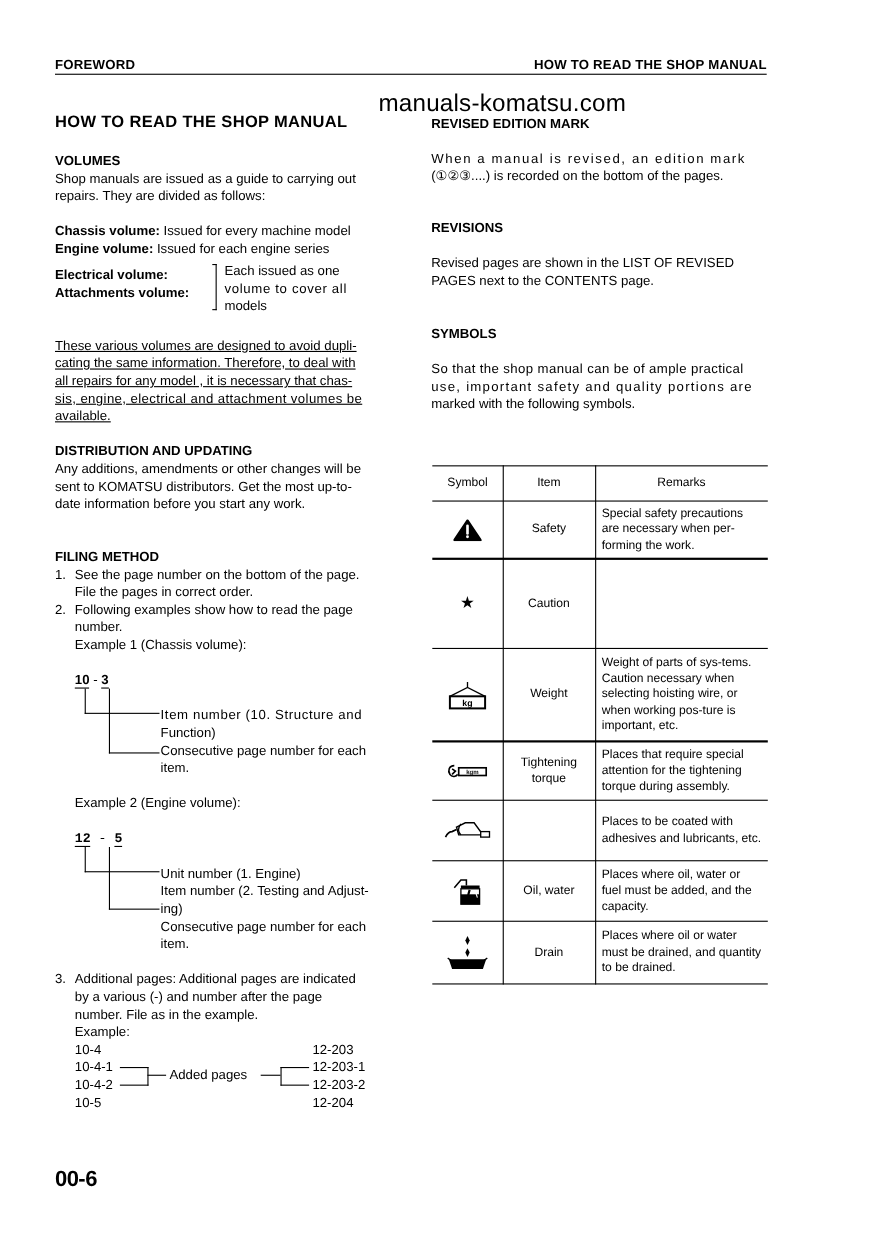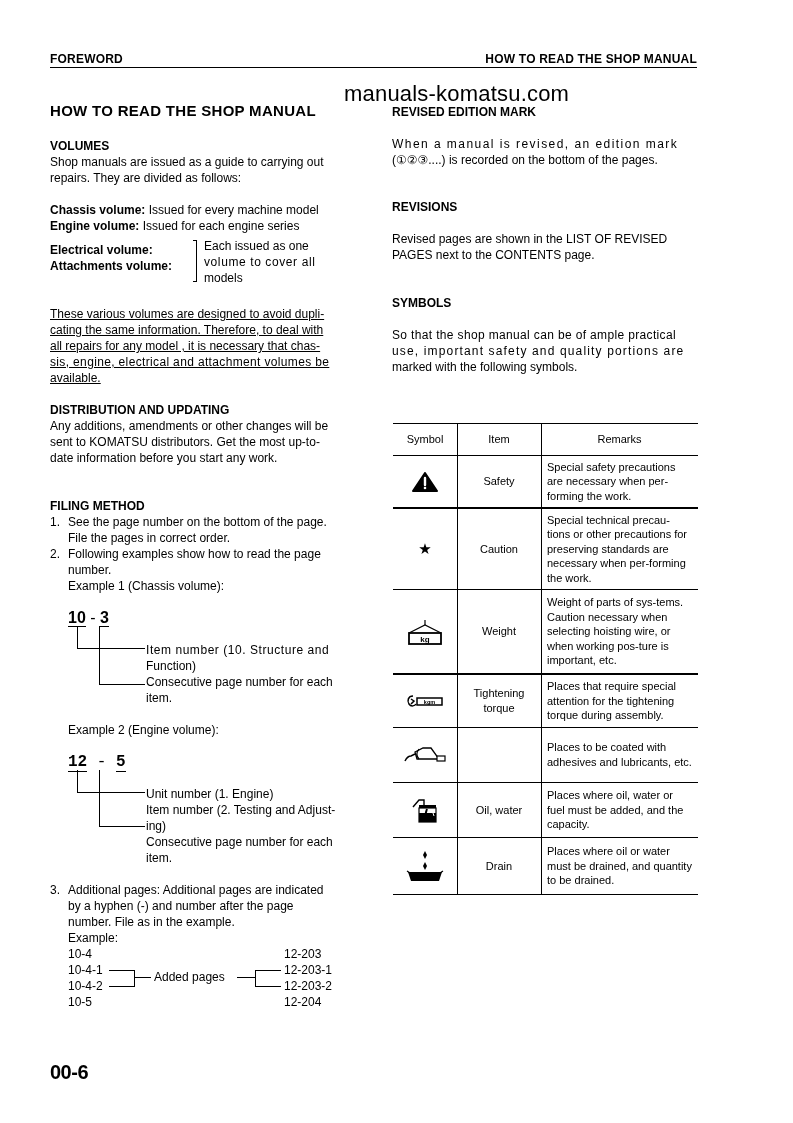--- a/index.html
+++ b/index.html
@@ -19,21 +19,21 @@
   
   .tbl { position: absolute; left: 393px; top: 423px; width: 305px; }
   .tbl-row { position: absolute; left: 0; width: 305px; }
   .cell { position: absolute; top: 0; bottom: 0; display: flex; align-items: center; }
   .c-sym { left: 0; width: 64px; justify-content: center; }
   .c-item { left: 64px; width: 84px; justify-content: center; text-align: center; font-size: 11px; line-height: 15px; }
   .c-rem { left: 154px; width: 145px; font-size: 11px; line-height: 14.6px; }
   .vline { position: absolute; width: 1px; background: #000; }
   .hline-thin { position: absolute; left: 0; width: 305px; height: 1px; background: #000; }
   .hline-thick { position: absolute; left: 0; width: 305px; height: 2px; background: #000; }
-  .ex-num { font-weight: bold; font-size: 16px; }
+  .ex-num { font-weight: bold; font-size: 12px; }
   .ex-num span { border-bottom: 1px solid #000; }
 </style>
 </head>
 <body>
 
 <div class="abs hdr" style="left:50px;">FOREWORD</div>
 <div class="abs hdr" style="right:96px;">HOW TO READ THE SHOP MANUAL</div>
 <div class="rule"></div>
 
 <div class="abs watermark" style="left:344px; top:86px;">manuals-komatsu.com</div>
@@ -93,21 +93,21 @@
 <div class="line" style="left:99px; top:770px; width:1px; height:57px;"></div>
 <div class="line" style="left:99px; top:826px; width:46px; height:1px;"></div>
 <div class="abs p" style="left:146px; top:786px;">Unit number (1. Engine)</div>
 <div class="abs p" style="left:146px; top:802px;">Item number (2. Testing and Adjust-</div>
 <div class="abs p" style="left:146px; top:818px;">ing)</div>
 <div class="abs p" style="left:146px; top:834px;">Consecutive page number for each</div>
 <div class="abs p" style="left:146px; top:850px;">item.</div>
 
 <div class="abs p" style="left:50px; top:882px;">3.</div>
 <div class="abs p" style="left:68px; top:882px;">Additional pages:  Additional pages are indicated</div>
-<div class="abs p" style="left:68px; top:898px;">by a hyphen (-) and number after the page</div>
+<div class="abs p" style="left:68px; top:898px;">by a various (-) and number after the page</div>
 <div class="abs p" style="left:68px; top:914px;">number.  File as in the example.</div>
 <div class="abs p" style="left:68px; top:930px;">Example:</div>
 
 <div class="abs p" style="left:68px; top:946px;">10-4</div>
 <div class="abs p" style="left:68px; top:962px;">10-4-1</div>
 <div class="abs p" style="left:68px; top:978px;">10-4-2</div>
 <div class="abs p" style="left:68px; top:994px;">10-5</div>
 
 <div class="line" style="left:109px; top:970px; width:26px; height:1px;"></div>
 <div class="line" style="left:109px; top:986px; width:26px; height:1px;"></div>
@@ -158,21 +158,20 @@
         </svg>
     </div>
     <div class="cell c-item">Safety</div>
     <div class="cell c-rem">Special safety precautions are necessary when per-forming the work.</div>
   </div>
   <div class="hline-thick" style="top:84px;"></div>
 
   <div class="tbl-row" style="top:86px; height:80px;">
     <div class="cell c-sym" style="font-size:15px;">★</div>
     <div class="cell c-item">Caution</div>
-    <div class="cell c-rem">Special technical precau-tions or other precautions for preserving standards are necessary when per-forming the work.</div>
   </div>
   <div class="hline-thin" style="top:166px;"></div>
 
   <div class="tbl-row" style="top:167px; height:83px;">
     <div class="cell c-sym">
       <svg width="40" height="28" viewBox="0 0 40 28">
           <path d="M20 2 L20 7" stroke="#000" stroke-width="1.2"></path>
           <path d="M4 15 L20 7 L36 15" stroke="#000" stroke-width="1.2" fill="none"></path>
           <rect x="4" y="15" width="32" height="11" fill="#fff" stroke="#000" stroke-width="1.8"></rect>
           <text x="20" y="24" font-family="Liberation Sans, sans-serif" font-size="8" font-weight="bold" text-anchor="middle" fill="#000">kg</text>

